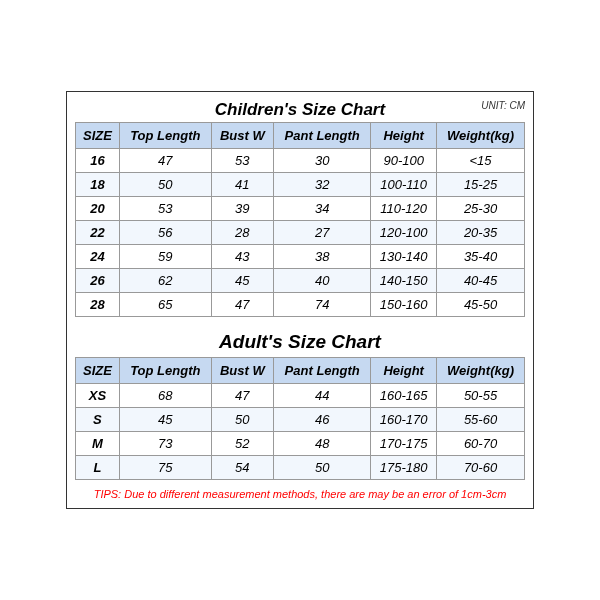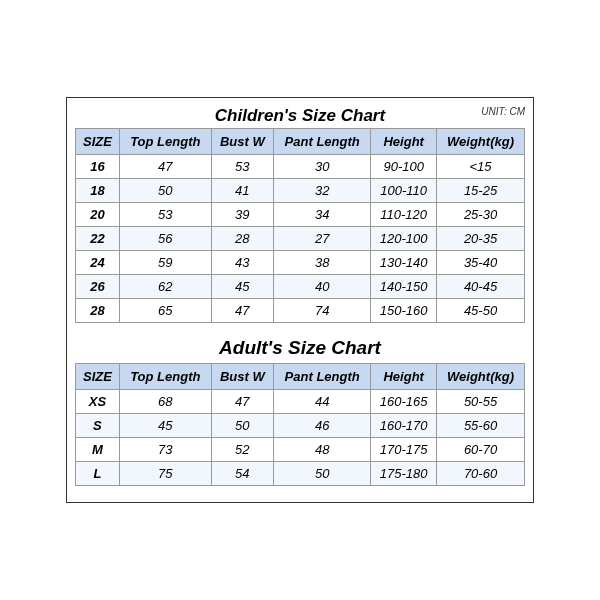--- a/index.html
+++ b/index.html
@@ -198,13 +198,14 @@
           <td class="size-col">L</td>
           <td>75</td>
           <td>54</td>
           <td>50</td>
           <td>175-180</td>
           <td>70-60</td>
         </tr>
       </tbody>
   </table>
 
+  <div class="tips">TIPS: Due to different measurement methods, there are may be an error of 1cm-3cm</div>
 </div>
 
 </body></html>

